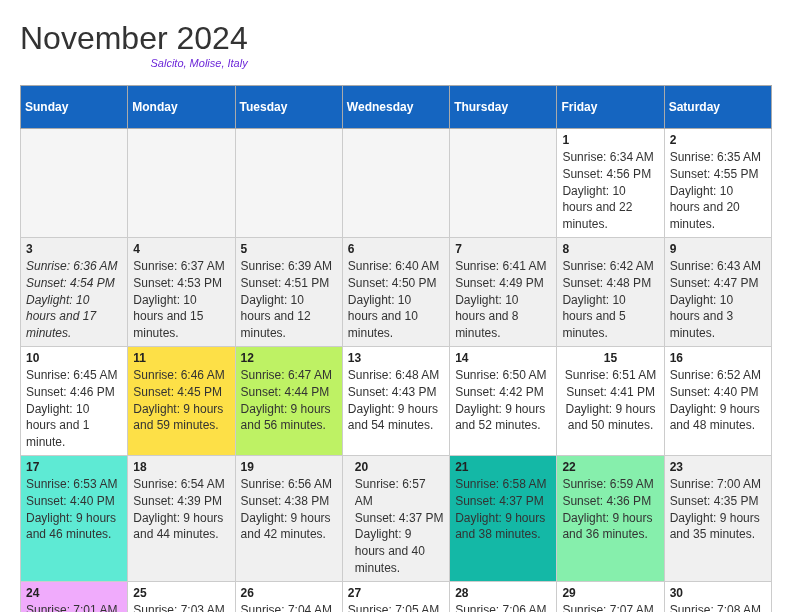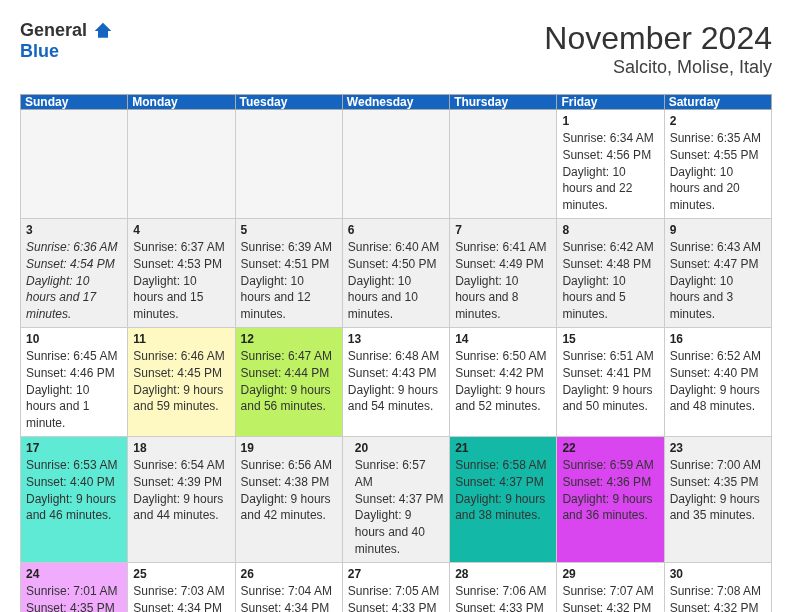--- a/index.html
+++ b/index.html
@@ -43,33 +43,34 @@
     }
     .title-block {
       text-align: right;
     }
     .month-title {
       font-size: 32px;
       font-weight: normal;
       color: #333;
     }
     .location {
-      font-size: 18px;
-      color: #404040;
+      font-size: 11px;
+      color: #6d28d9;
+      font-style: italic;
     }
     .calendar {
       width: 100%;
       border-collapse: collapse;
     }
     .calendar th {
       background: #1565c0;
       color: #fff;
       font-size: 12px;
       font-weight: bold;
-      padding: 0 4px;
+      padding: 14px 4px;
       text-align: left;
       border: 1px solid #aaa;
     }
     .calendar td {
       border: 1px solid #ccc;
       vertical-align: top;
       padding: 4px 5px;
       width: 107px;
       min-height: 70px;
       font-size: 10px;
@@ -94,29 +95,20 @@
       background: #fff;
     }
     tr:nth-child(even) td:not(.empty) {
       background: #f0f0f0;
     }
   </style>
 </head>
 <body>
 
 <div class="header">
-  <div class="logo">
-    <div class="logo-text">
-      <span class="logo-general">General</span>
-      <svg class="logo-icon" viewBox="0 0 24 24">
-        <polygon points="12,2 22,12 18,12 18,20 6,20 6,12 2,12" fill="#1565c0"></polygon>
-      </svg>
-    </div>
-    <span class="logo-blue">Blue</span>
-  </div>
   <div class="title-block">
     <div class="month-title">November 2024</div>
     <div class="location">Salcito, Molise, Italy</div>
   </div>
 </div>
 
 <table class="calendar">
   <thead>
     <tr>
     <th>Sunday</th>
@@ -192,21 +184,21 @@
 Daylight: 10 hours and 3 minutes.</div>
         </td>
       </tr>
       <tr>
         <td style="background: rgb(255, 255, 255);">
           <span class="day-num">10</span>
           <div class="day-info" style="white-space: pre-line;">Sunrise: 6:45 AM
 Sunset: 4:46 PM
 Daylight: 10 hours and 1 minute.</div>
         </td>
-        <td style="background: #fef9c3;">
+        <td style="background: #fde047;">
           <span class="day-num">11</span>
           <div class="day-info" style="white-space: pre-line;">Sunrise: 6:46 AM
 Sunset: 4:45 PM
 Daylight: 9 hours and 59 minutes.</div>
         </td>
         <td style="background: #bef264;">
           <span class="day-num">12</span>
           <div class="day-info" style="white-space: pre-line;">Sunrise: 6:47 AM
 Sunset: 4:44 PM
 Daylight: 9 hours and 56 minutes.</div>
@@ -216,21 +208,21 @@
           <div class="day-info" style="white-space: pre-line;">Sunrise: 6:48 AM
 Sunset: 4:43 PM
 Daylight: 9 hours and 54 minutes.</div>
         </td>
         <td style="background: rgb(255, 255, 255);">
           <span class="day-num">14</span>
           <div class="day-info" style="white-space: pre-line;">Sunrise: 6:50 AM
 Sunset: 4:42 PM
 Daylight: 9 hours and 52 minutes.</div>
         </td>
-        <td style="background: rgb(255, 255, 255);">
+        <td style="background: rgb(255, 255, 255); text-align: center;">
           <span class="day-num">15</span>
           <div class="day-info" style="white-space: pre-line;">Sunrise: 6:51 AM
 Sunset: 4:41 PM
 Daylight: 9 hours and 50 minutes.</div>
         </td>
         <td style="background: rgb(255, 255, 255);">
           <span class="day-num">16</span>
           <div class="day-info" style="white-space: pre-line;">Sunrise: 6:52 AM
 Sunset: 4:40 PM
 Daylight: 9 hours and 48 minutes.</div>
@@ -260,21 +252,21 @@
           <div class="day-info" style="white-space: pre-line;">Sunrise: 6:57 AM
 Sunset: 4:37 PM
 Daylight: 9 hours and 40 minutes.</div>
         </td>
         <td style="background: #14b8a6;">
           <span class="day-num">21</span>
           <div class="day-info" style="white-space: pre-line;">Sunrise: 6:58 AM
 Sunset: 4:37 PM
 Daylight: 9 hours and 38 minutes.</div>
         </td>
-        <td style="background: #d946ef;">
+        <td style="background: #86efac;">
           <span class="day-num">22</span>
           <div class="day-info" style="white-space: pre-line;">Sunrise: 6:59 AM
 Sunset: 4:36 PM
 Daylight: 9 hours and 36 minutes.</div>
         </td>
         <td style="background: rgb(240, 240, 240);">
           <span class="day-num">23</span>
           <div class="day-info" style="white-space: pre-line;">Sunrise: 7:00 AM
 Sunset: 4:35 PM
 Daylight: 9 hours and 35 minutes.</div>

